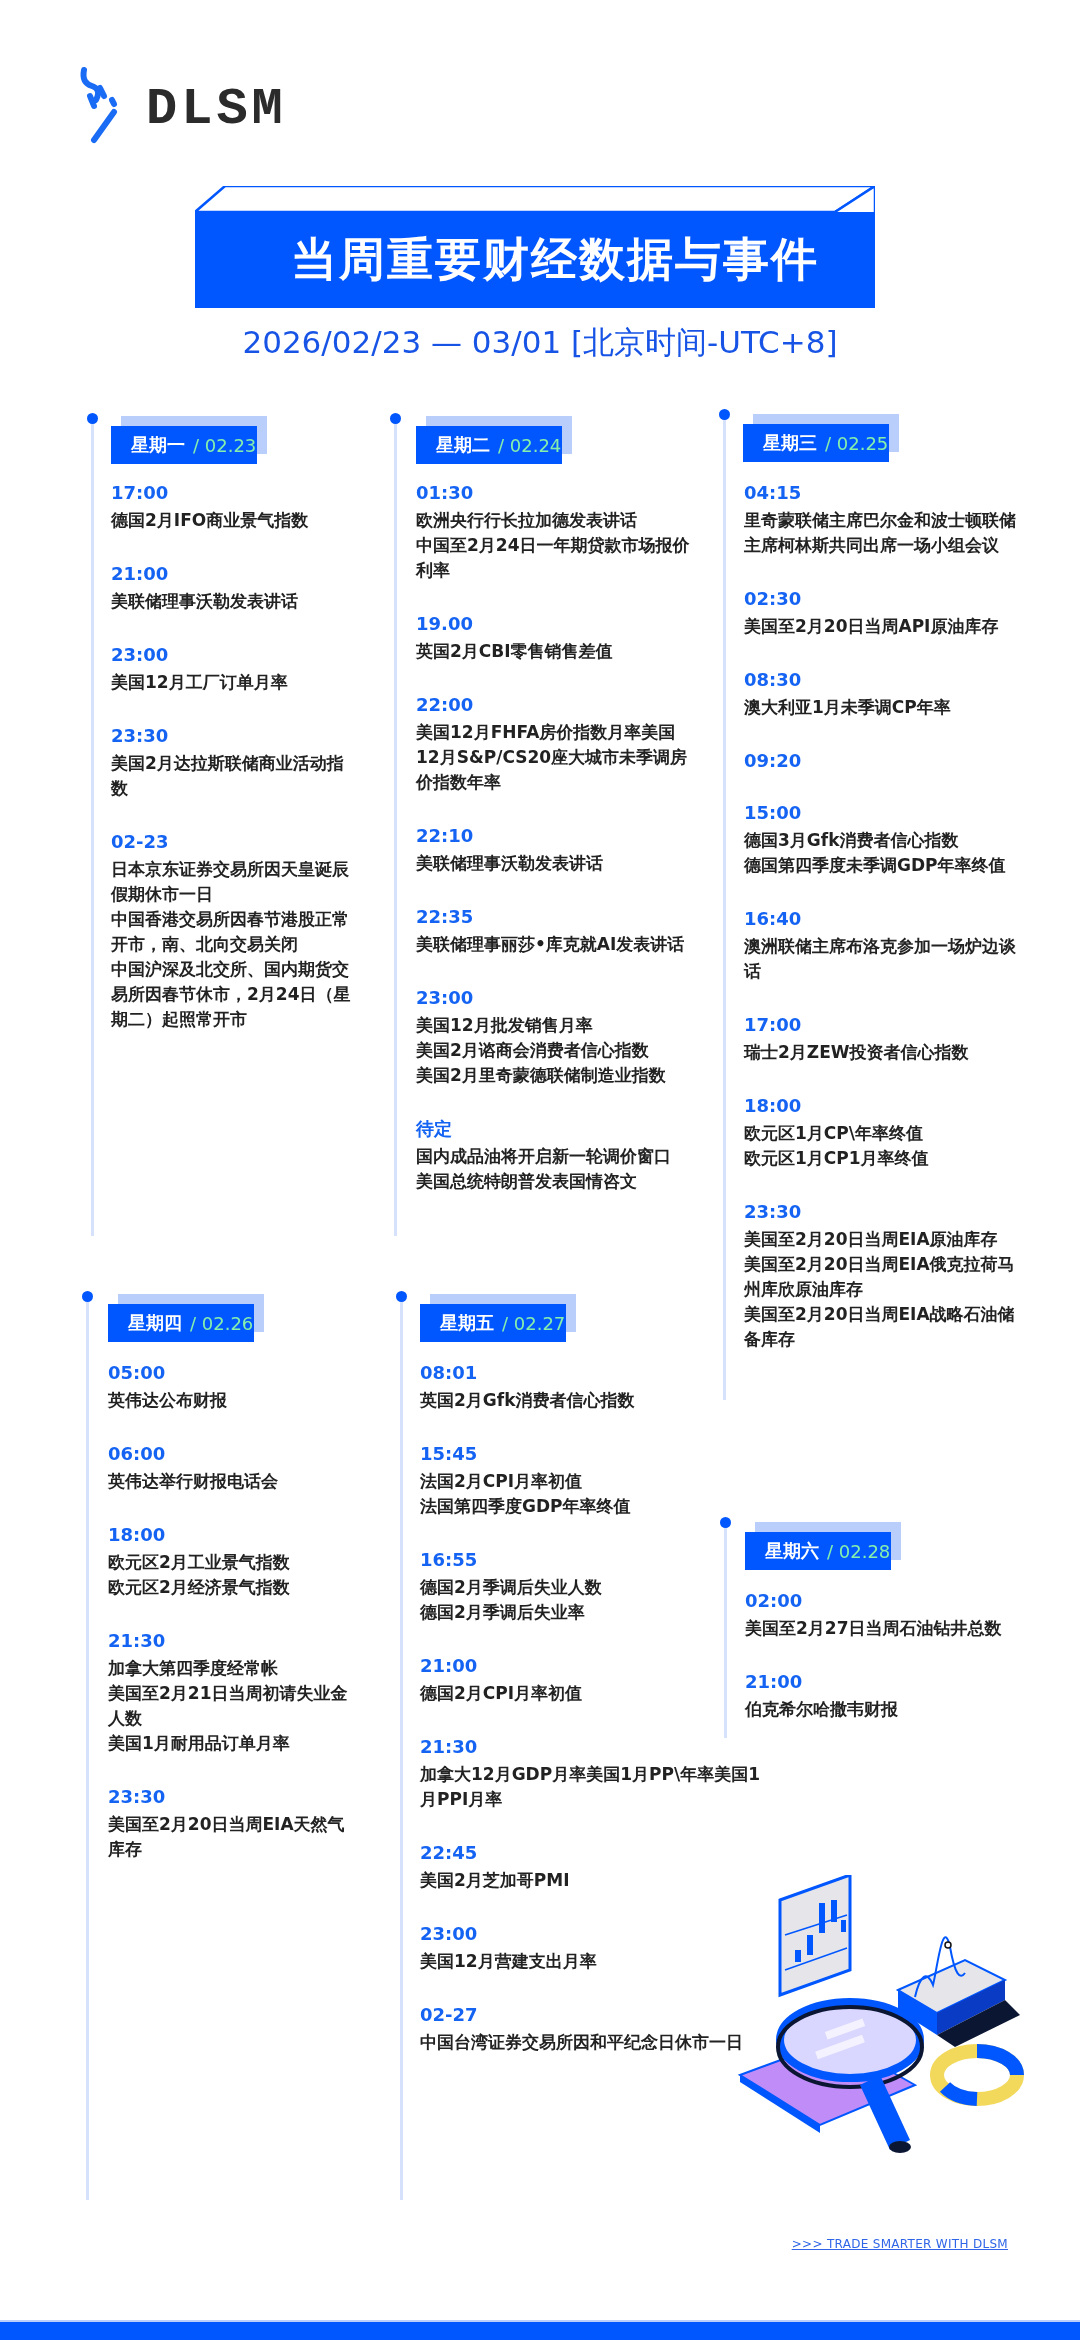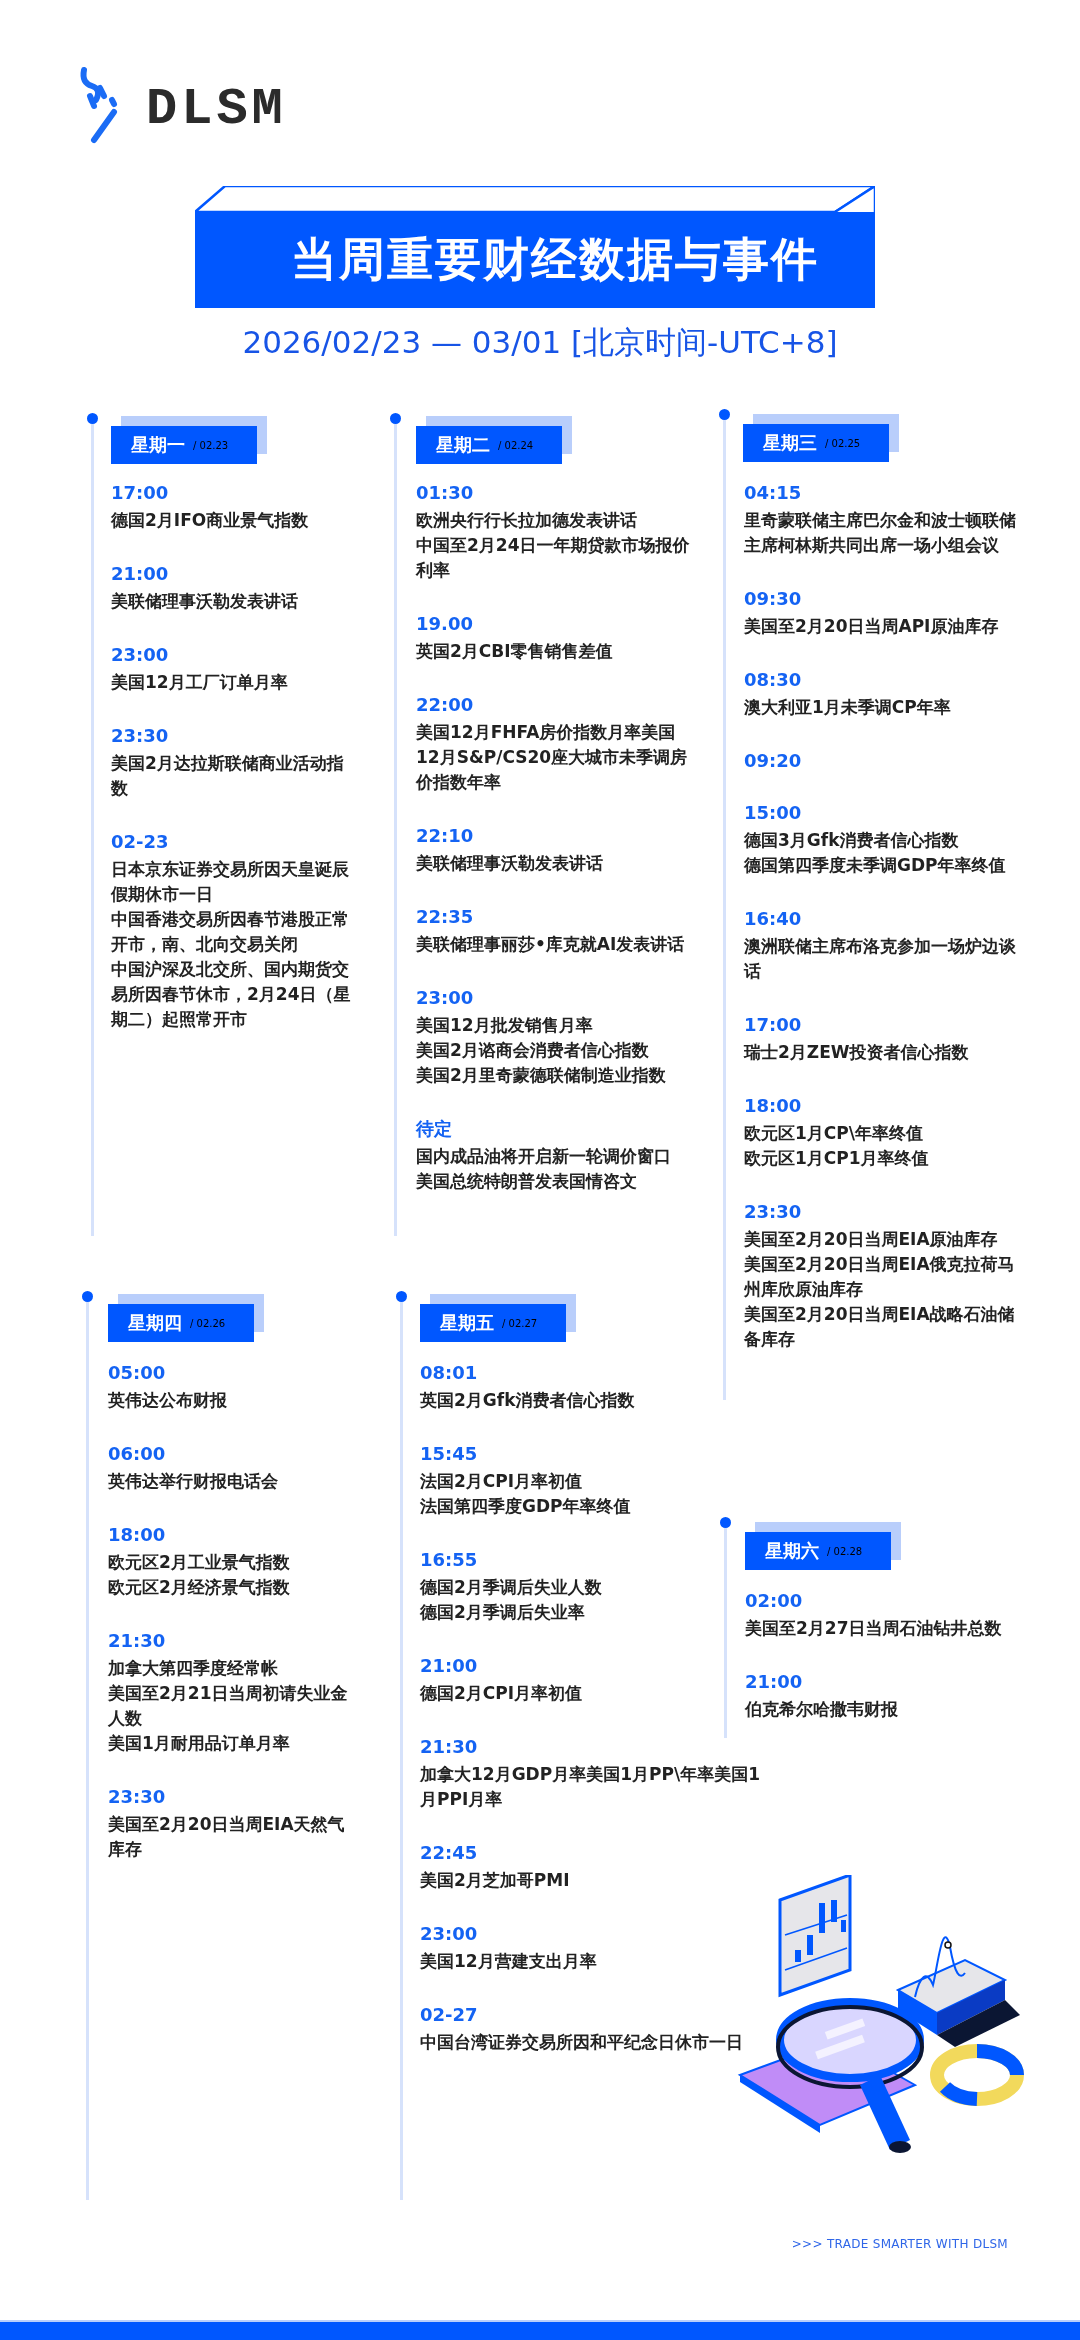--- a/index.html
+++ b/index.html
@@ -17,27 +17,27 @@
   .title-text{color:#fff;font-size:46px;font-weight:bold;letter-spacing:2px;}
   .subtitle{left:0;width:1080px;top:322px;text-align:center;color:#1754e6;font-size:31px;}
   
   .vline{position:absolute;width:3px;background:#d6e2fb;}
   .dot{position:absolute;width:11px;height:11px;border-radius:50%;background:#0057ff;}
   .day-tag{position:absolute;height:38px;}
   .day-tag .shadow{position:absolute;left:10px;top:-10px;width:146px;height:38px;background:#b9cefb;}
   .day-tag .front{position:absolute;left:0;top:0;width:146px;height:38px;background:#0057ff;
     display:flex;align-items:center;padding-left:20px;box-sizing:border-box;white-space:nowrap;}
   .day-name{color:#fff;font-size:18px;font-weight:bold;}
-  .day-date{color:#000000;font-size:10px;margin-left:8px;}
+  .day-date{color:#86efac;font-size:18px;margin-left:8px;}
   .events{position:absolute;width:290px;font-weight:bold;}
   .event{margin-bottom:30px;}
   .event-time{color:#1463f3;font-size:18px;line-height:22px;margin-bottom:4px;}
   .event-line{font-size:17px;line-height:25px;color:#222;}
   
-  .tagline{right:72px;top:2237px;font-size:12px;color:#2f66e8;letter-spacing:0.3px;}
+  .tagline{right:72px;top:2237px;font-size:12px;color:#2f66e8;letter-spacing:0.3px;text-decoration:underline;}
   .footer-bar{left:0;top:2320px;width:1080px;height:20px;background:#0057ff;border-top:2px solid #b9cefb;}
   .illus{left:715px;top:1875px;width:320px;height:300px;}
 </style>
 </head>
 <body>
 
 <div class="abs logo">
   <svg width="60" height="80" viewBox="0 0 60 80" style="position:absolute;left:0;top:0;">
     <path d="M6 4 C4 14,8 18,14 20 C20 22,22 26,18 34" stroke="#1b6cf5" stroke-width="6" fill="none" stroke-linecap="round"></path>
     <path d="M22 22 L26 30" stroke="#1b6cf5" stroke-width="6" stroke-linecap="round"></path>
@@ -172,21 +172,21 @@
       <div class="event-line">国内成品油将开启新一轮调价窗口</div>
       <div class="event-line">美国总统特朗普发表国情咨文</div>
     </div>
   </div>
 <div class="events" style="left:744px;top:482px;width:280px;">
     <div class="event">
       <div class="event-time">04:15</div>
       <div class="event-line">里奇蒙联储主席巴尔金和波士顿联储主席柯林斯共同出席一场小组会议</div>
     </div>
     <div class="event">
-      <div class="event-time">09:30</div>
+      <div class="event-time">02:30</div>
       <div class="event-line">美国至2月20日当周API原油库存</div>
     </div>
     <div class="event">
       <div class="event-time">08:30</div>
       <div class="event-line">澳大利亚1月未季调CP年率</div>
     </div>
     <div class="event">
       <div class="event-time">09:20</div>
     </div>
     <div class="event">

